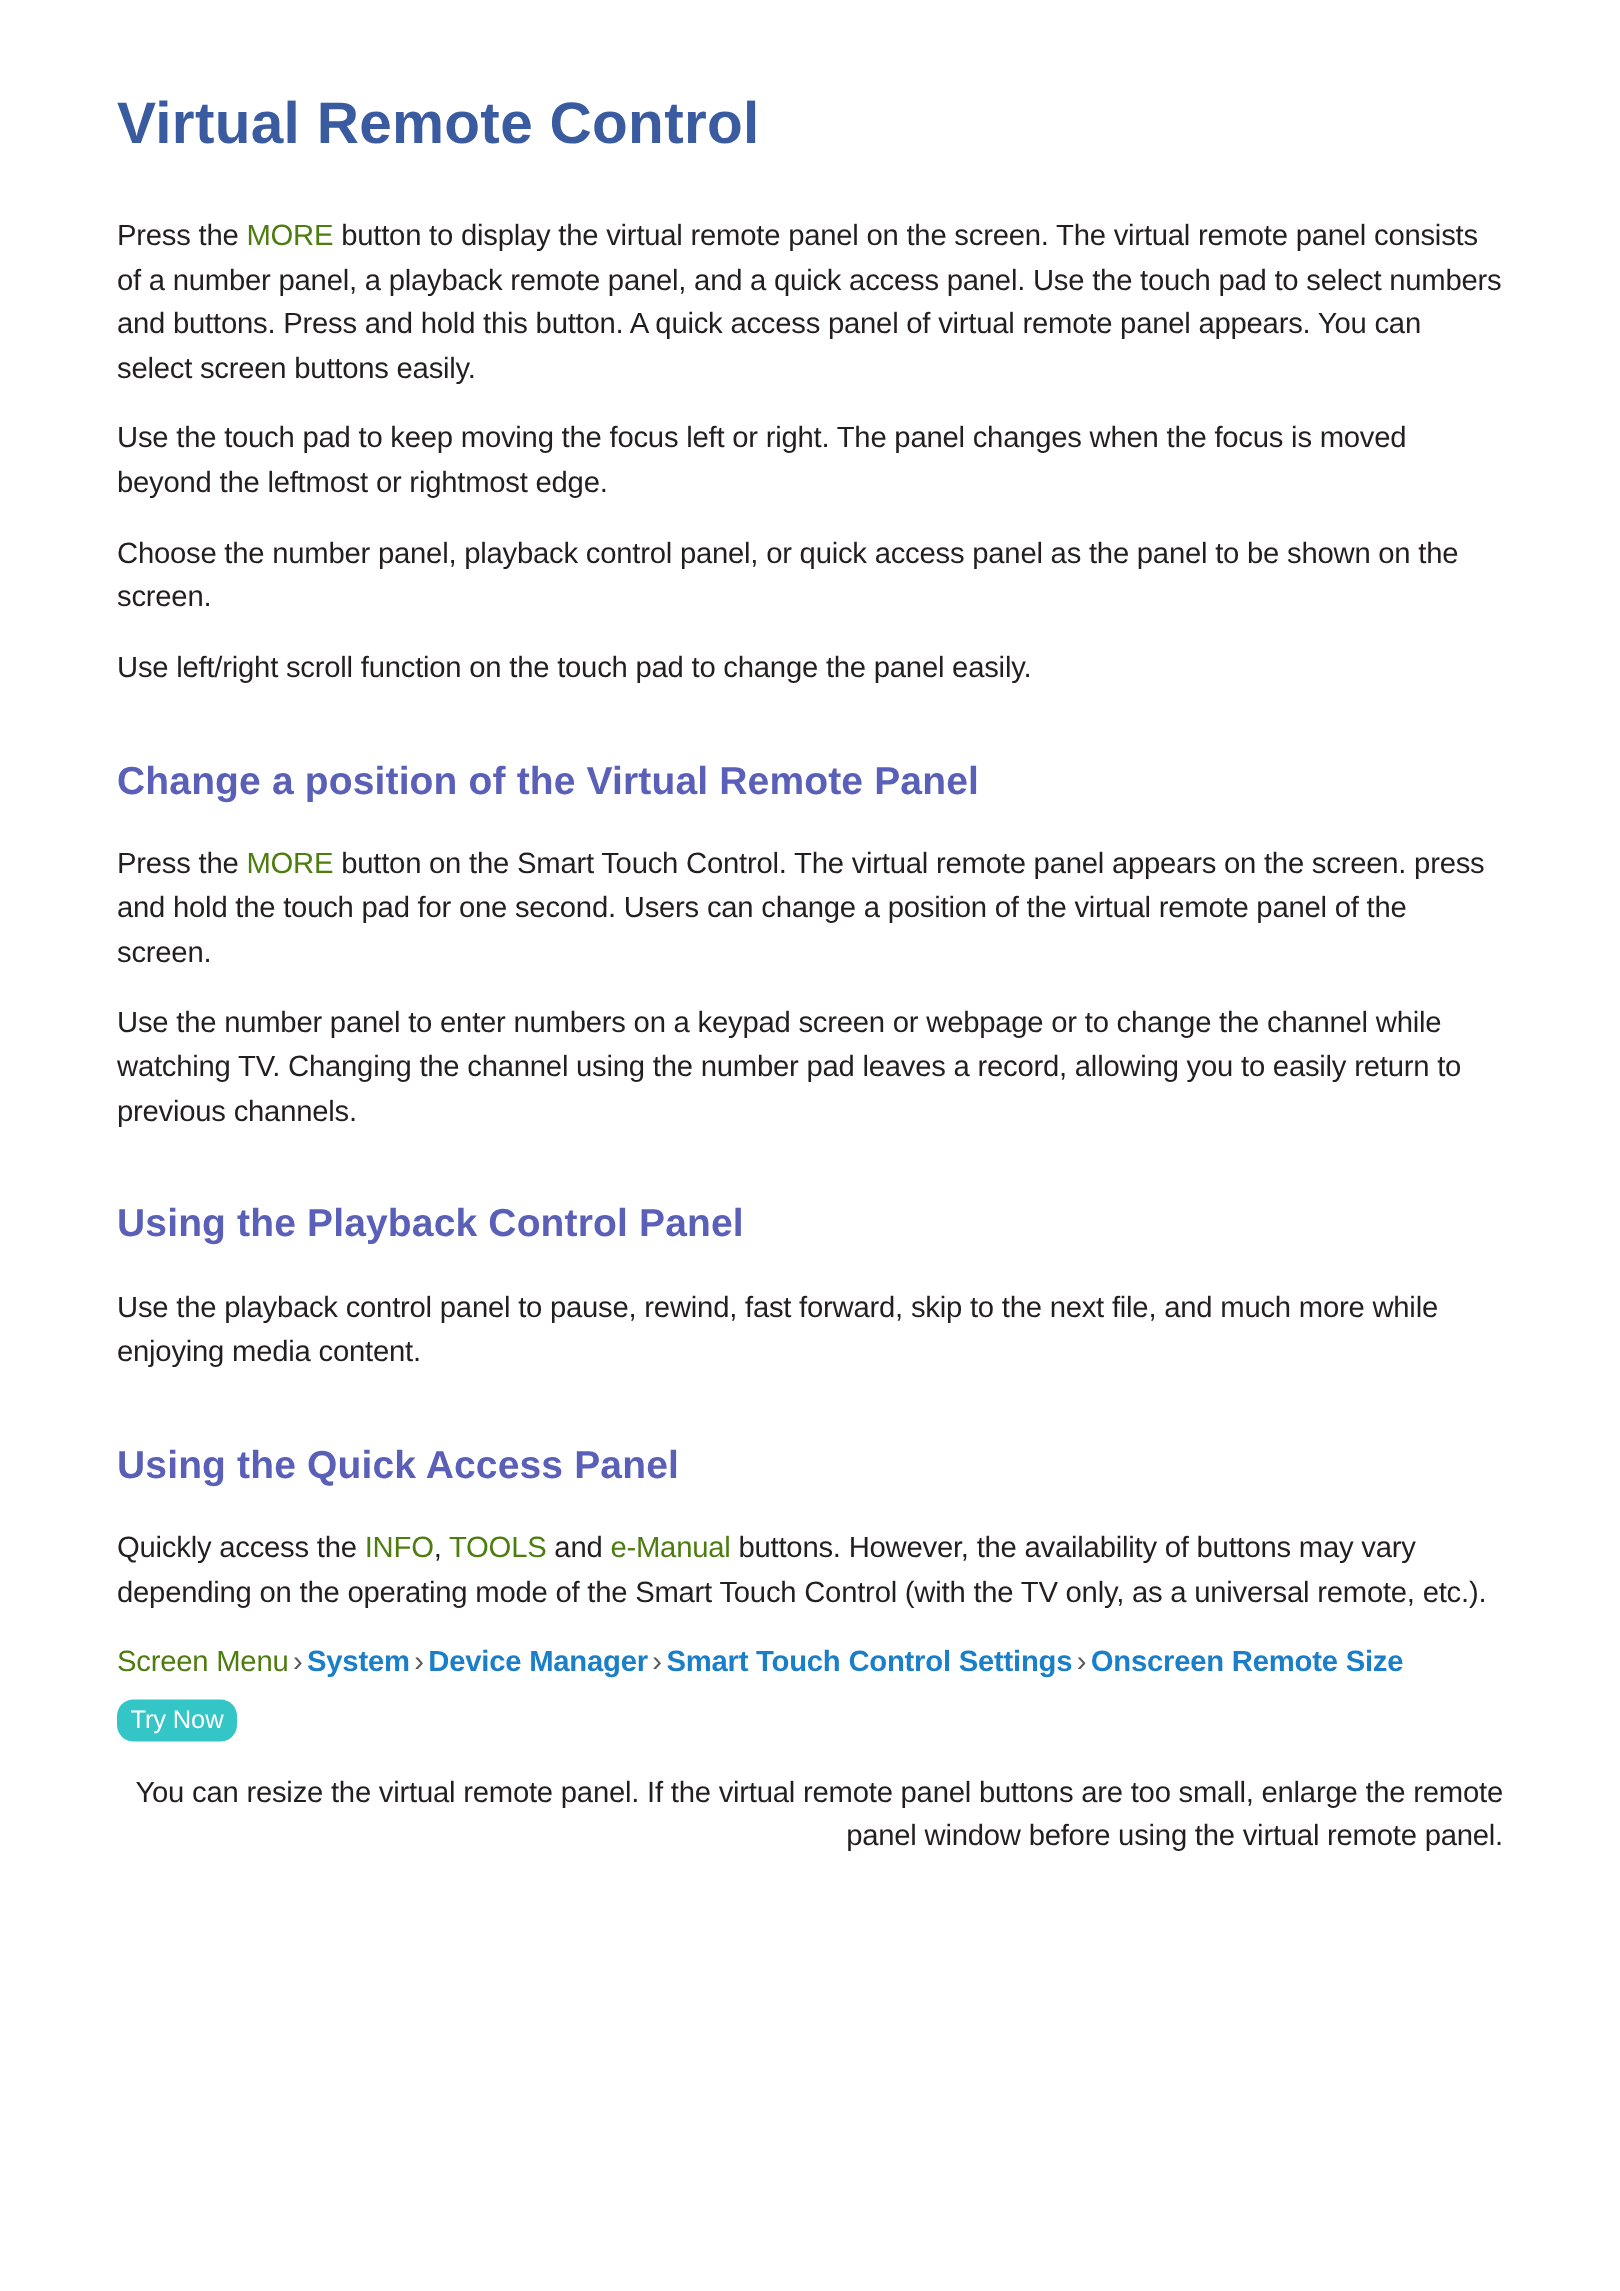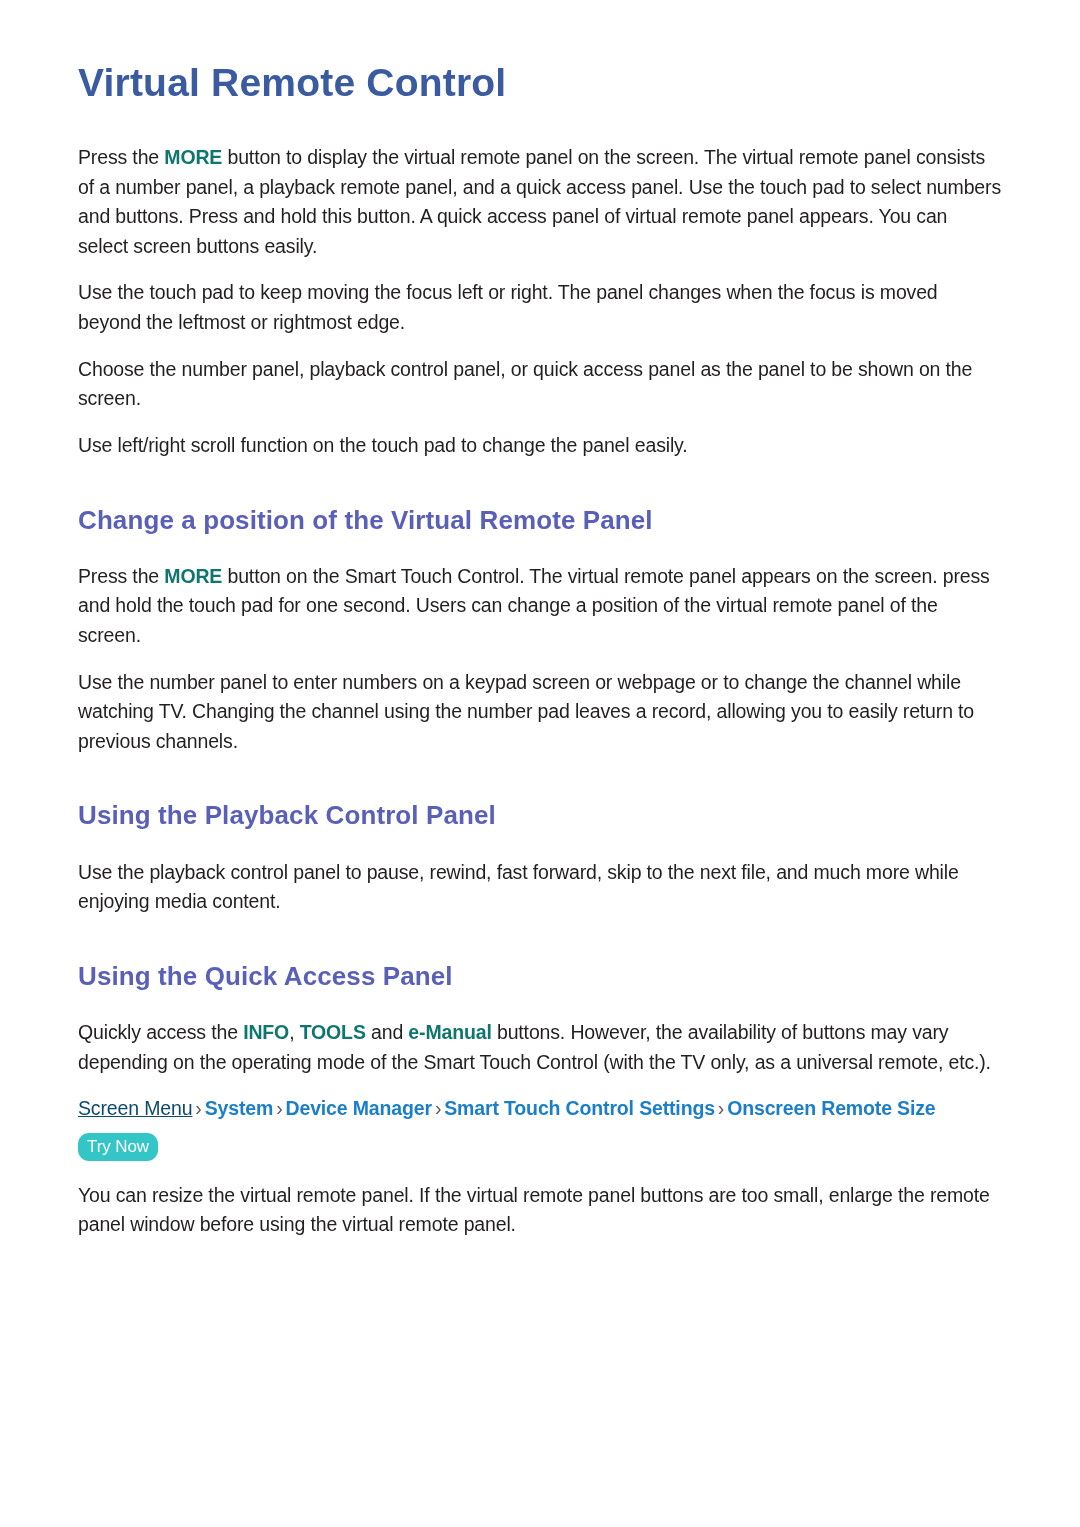--- a/index.html
+++ b/index.html
@@ -47,39 +47,38 @@
 
   
   .body-text {
     font-size: 19.5px;
     line-height: 1.52;
     color: #231f20;
     letter-spacing: -0.15px;
     margin-bottom: 17px;
     max-width: 925px;
   }
-  .body-text:last-child { margin-bottom: 13px; }
+  .body-text:last-child { margin-bottom: 13px; text-align: right; }
 
   .kw {
-    color: #0f766e;
-    font-weight: bold;
+    color: #4d7c0f;
+    font-weight: normal;
   }
 
   
   .menu-path {
     font-size: 19.5px;
     line-height: 1.5;
     color: #231f20;
     letter-spacing: -0.15px;
     margin-bottom: 6px;
     max-width: 940px;
   }
   .menu-path .crumb-root {
-    color: #0c4a6e;
-    text-decoration: underline;
+    color: #4d7c0f;
   }
   .menu-path .crumb-link {
     color: #1a7fc8;
     font-weight: bold;
   }
   .menu-path .crumb-sep {
     color: #5a5a5a;
     font-weight: normal;
     padding: 0 3px;
   }

